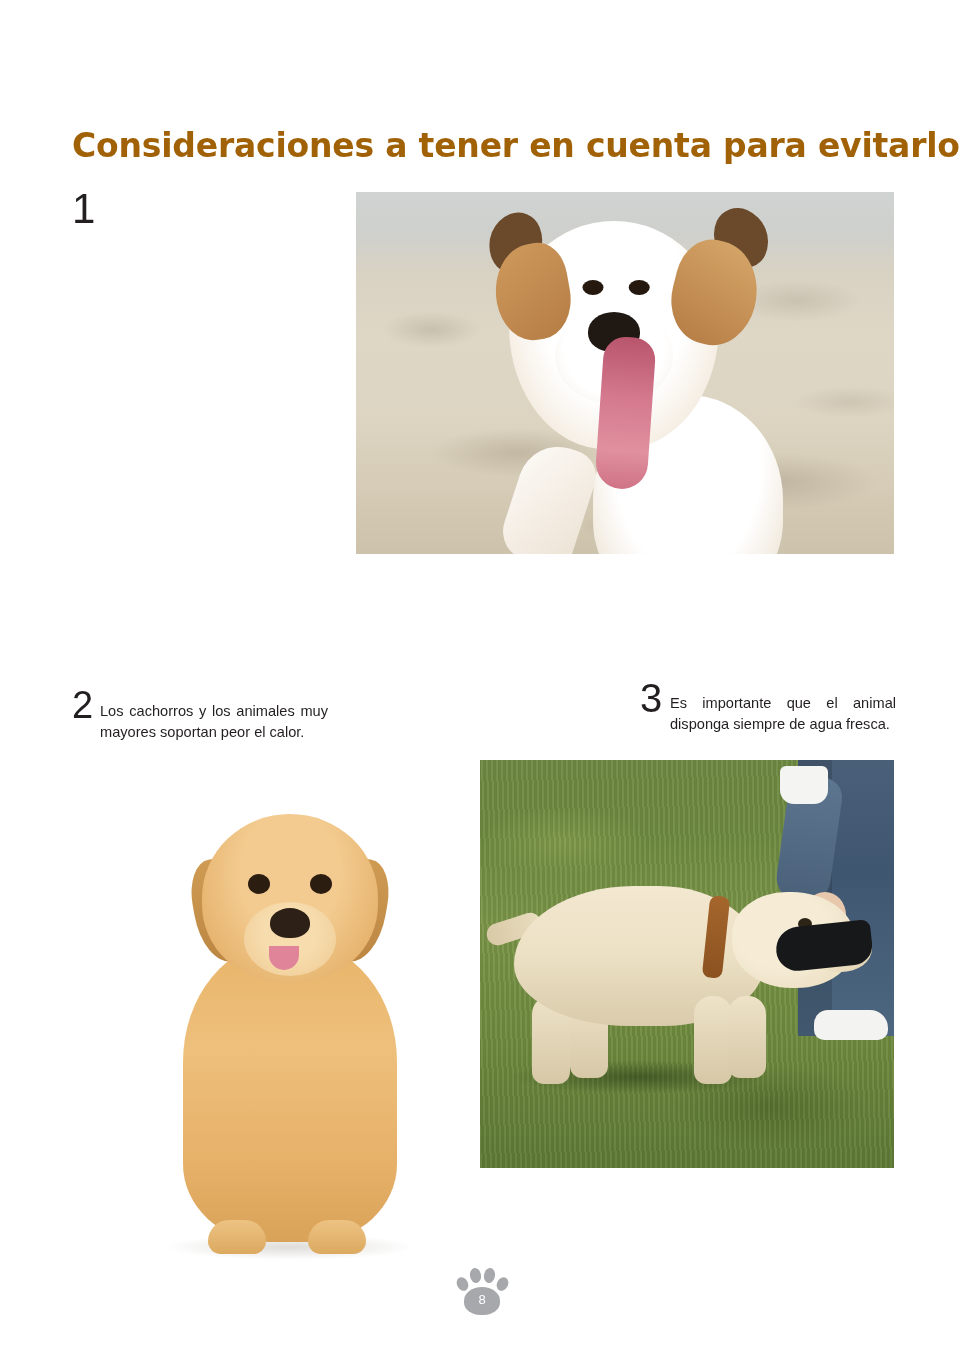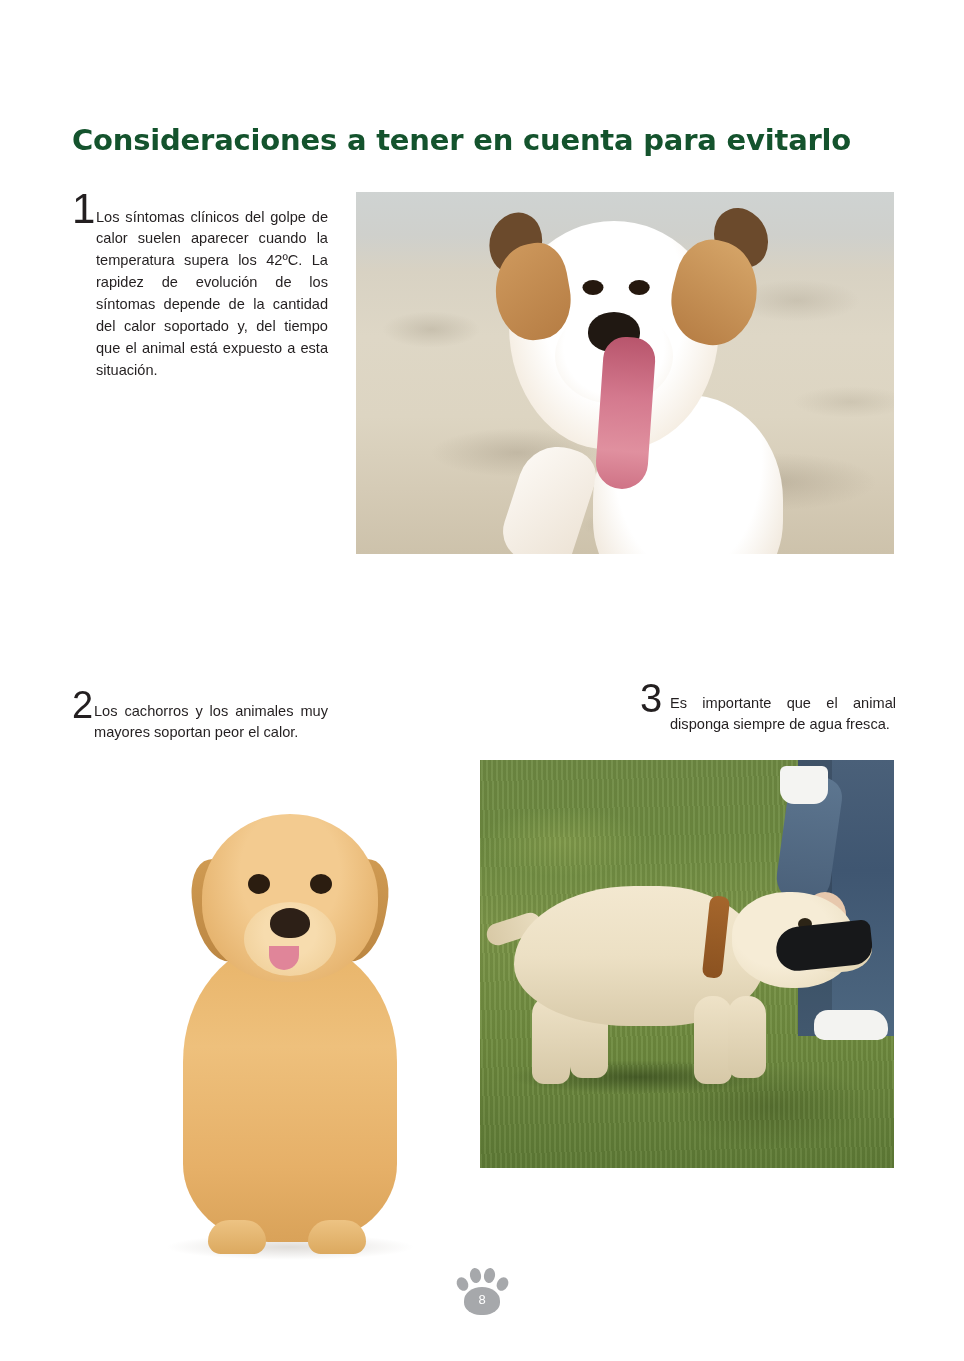--- a/index.html
+++ b/index.html
@@ -21,24 +21,24 @@
     inset: 0;
     background: #ffffff;
   }
 
   
   .heading {
     position: absolute;
     left: 72px;
     top: 104px;
     width: 830px;
-    font-size: 29px;
+    font-size: 33px;
     font-weight: bold;
     letter-spacing: -0.2px;
-    color: #14532d;
+    color: #a16207;
     font-family: "DejaVu Sans", sans-serif;
     white-space: nowrap;
   }
 
   
   .item-num {
     font-family: "Liberation Sans", sans-serif;
     font-weight: 300;
     color: #231f20;
     line-height: 1;
@@ -220,21 +220,21 @@
     top: 686px;
     width: 256px;
   }
   #item2 .item-num {
     position: absolute;
     left: 0;
     top: 0px;
     font-size: 38px;
   }
   #item2 .item-text {
-    margin-left: 22px;
+    margin-left: 28px;
   }
 
   
   #photo2 {
     left: 120px;
     top: 762px;
     width: 340px;
     height: 520px;
     background: #ffffff;
   }
@@ -560,21 +560,20 @@
 </style>
 </head>
 <body>
 
 <div class="page">
 
   <h1 class="heading">Consideraciones a tener en cuenta para evitarlo</h1>
 
   <div id="item1">
     <div class="item-num">1</div>
-    <p class="item-text">Los síntomas clínicos del golpe de calor suelen aparecer cuando la temperatura supera los 42ºC. La rapidez de evolución de los síntomas depende de la cantidad del calor soportado y, del tiempo que el animal está expuesto a esta situación.</p>
   </div>
 
   <div class="photo" id="photo1">
     <div class="beach-bg"></div>
     <div class="d1-leg"></div>
     <div class="d1-chest"></div>
     <div class="d1-ear-l"></div>
     <div class="d1-ear-r"></div>
     <div class="d1-head">
       <div class="d1-patch-l"></div>

